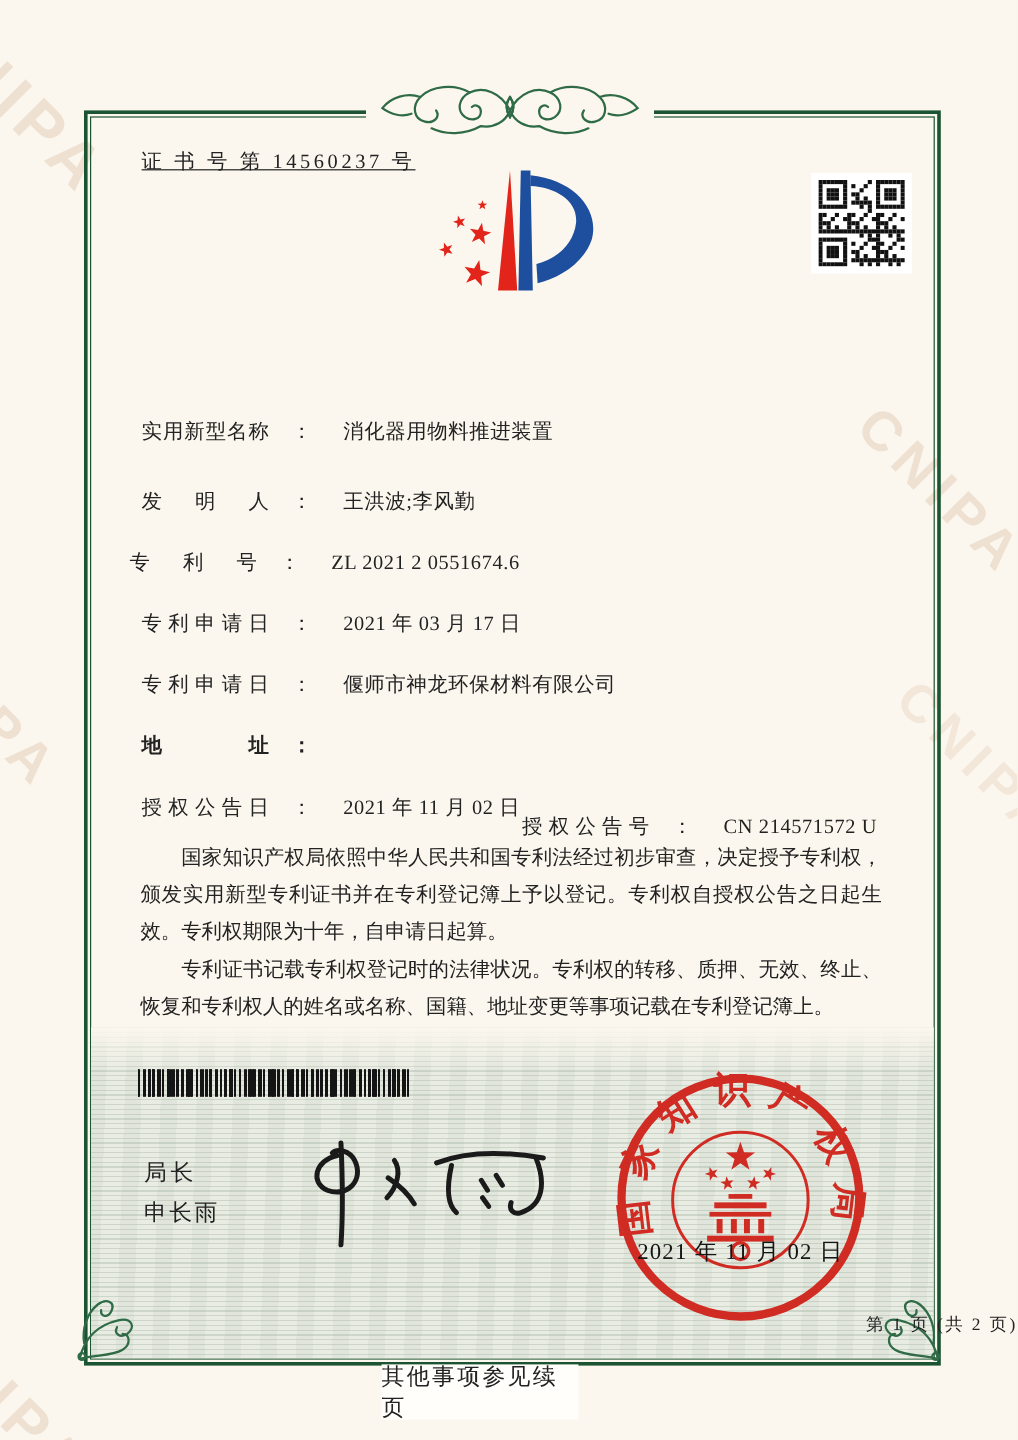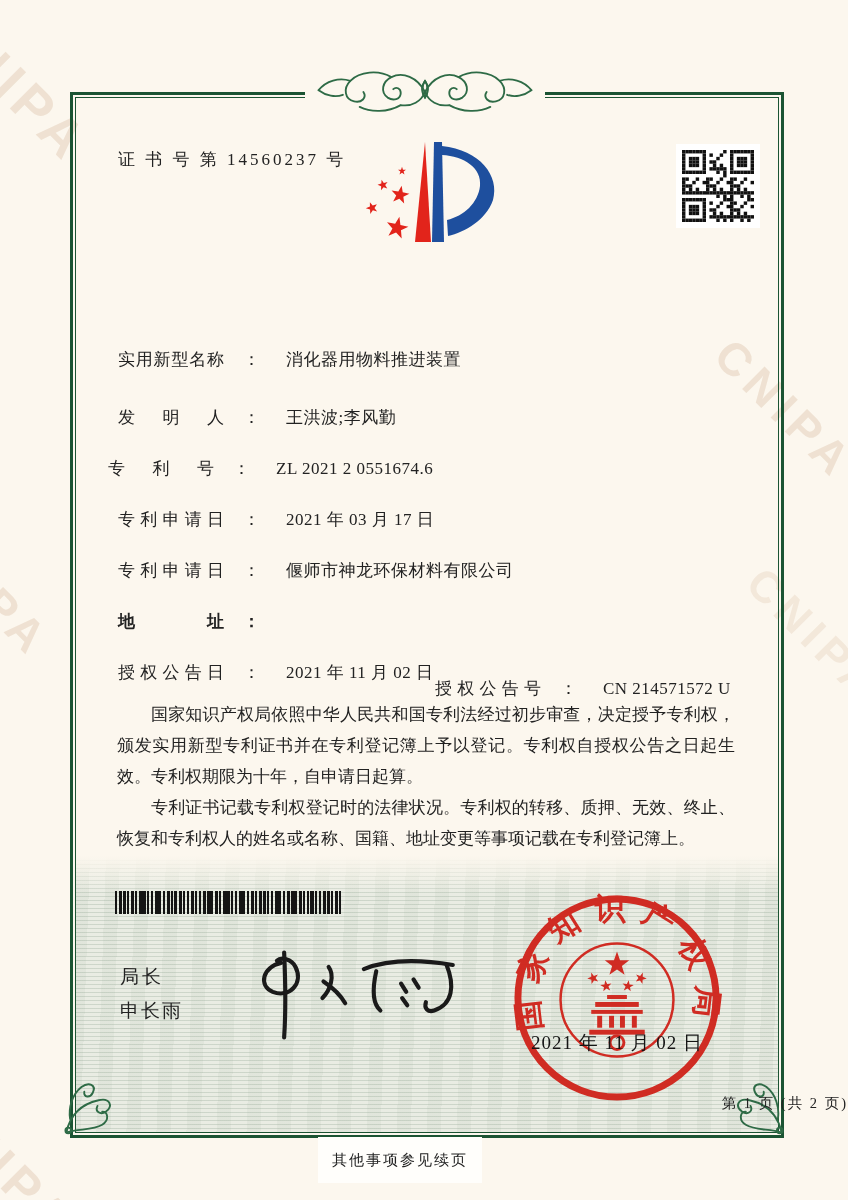--- a/index.html
+++ b/index.html
@@ -13,21 +13,21 @@
   .frame{position:absolute;left:70px;top:92px;width:708px;height:1040px;border:3px solid #1b5433;z-index:1;}
   .frame-inner{position:absolute;inset:2px;border:1px solid #1b5433;}
   .guilloche{position:absolute;left:3px;right:3px;bottom:3px;height:276px;background-color:#e9ece3;
      background-image:repeating-linear-gradient(to bottom,rgba(140,162,142,.30) 0 1px,rgba(0,0,0,0) 1px 4px),
                       repeating-linear-gradient(92deg,rgba(150,170,150,.10) 0 14px,rgba(0,0,0,0) 14px 30px);}
   .guilloche:before{content:"";position:absolute;left:0;right:0;top:0;height:38px;
      background:linear-gradient(to bottom,#fcf7ee,rgba(252,247,238,0));}
   .orn-top{position:absolute;left:305px;top:64px;width:240px;height:56px;background:#fcf7ee;z-index:3;}
   .orn-corner{position:absolute;top:1072px;width:62px;height:66px;z-index:3;}
   
-  .cert-no{position:absolute;left:118px;top:148px;font-size:17px;letter-spacing:3px;z-index:2;}
+  .cert-no{position:absolute;left:118px;top:123px;font-size:17px;letter-spacing:3px;z-index:2;text-decoration:underline;}
   .logo{position:absolute;left:352px;top:138px;width:150px;height:114px;z-index:2;}
   .qr-box{position:absolute;left:676px;top:144px;width:84px;height:84px;background:#fff;z-index:2;
           display:flex;align-items:center;justify-content:center;}
   .doc-title{position:absolute;left:0;right:0;top:250px;text-align:center;font-size:40px;font-weight:700;
           letter-spacing:9px;z-index:2;}
   
   .field{position:absolute;display:flex;align-items:baseline;font-size:17px;z-index:2;white-space:nowrap;gap:19px;}
   .flabel{display:inline-block;width:106px;text-align:justify;text-align-last:justify;}
   .fvalue{margin-left:7px;letter-spacing:.5px;}
   
@@ -43,21 +43,21 @@
      font-size:19px;letter-spacing:3px;z-index:4;}
   .officer-name{position:absolute;left:120px;top:998px;font-family:"Liberation Sans","DejaVu Sans",sans-serif;
      font-size:19px;letter-spacing:2px;z-index:4;}
   .signature{position:absolute;left:250px;top:944px;width:238px;height:104px;z-index:4;}
   .seal{position:absolute;left:510px;top:891px;width:214px;height:214px;z-index:4;opacity:.96;}
   .seal-date{position:absolute;left:492px;top:1030px;width:250px;text-align:center;font-size:19px;
      letter-spacing:1px;color:#151515;z-index:5;}
   .footer-page{position:absolute;left:0;right:0;top:1094px;text-align:right;font-size:14.5px;
      letter-spacing:2px;z-index:4;}
   .cont-note{position:absolute;left:318px;top:1137px;width:164px;height:46px;background:#fffefb;
-     display:flex;align-items:center;justify-content:center;font-size:15px;letter-spacing:2px;z-index:4;}
+     display:flex;align-items:center;justify-content:center;font-size:19px;letter-spacing:2px;z-index:4;}
 </style>
 </head>
 <body>
 
 <div class="page">
 
   <div class="wm" style="left:-38px;top:-10px;font-size:54px;">CNIPA</div>
   <div class="wm" style="left:742px;top:328px;font-size:46px;">CNIPA</div>
   <div class="wm" style="left:-62px;top:506px;font-size:46px;">CNIPA</div>
   <div class="wm" style="left:772px;top:558px;font-size:44px;opacity:.7;">CNIPA</div>

